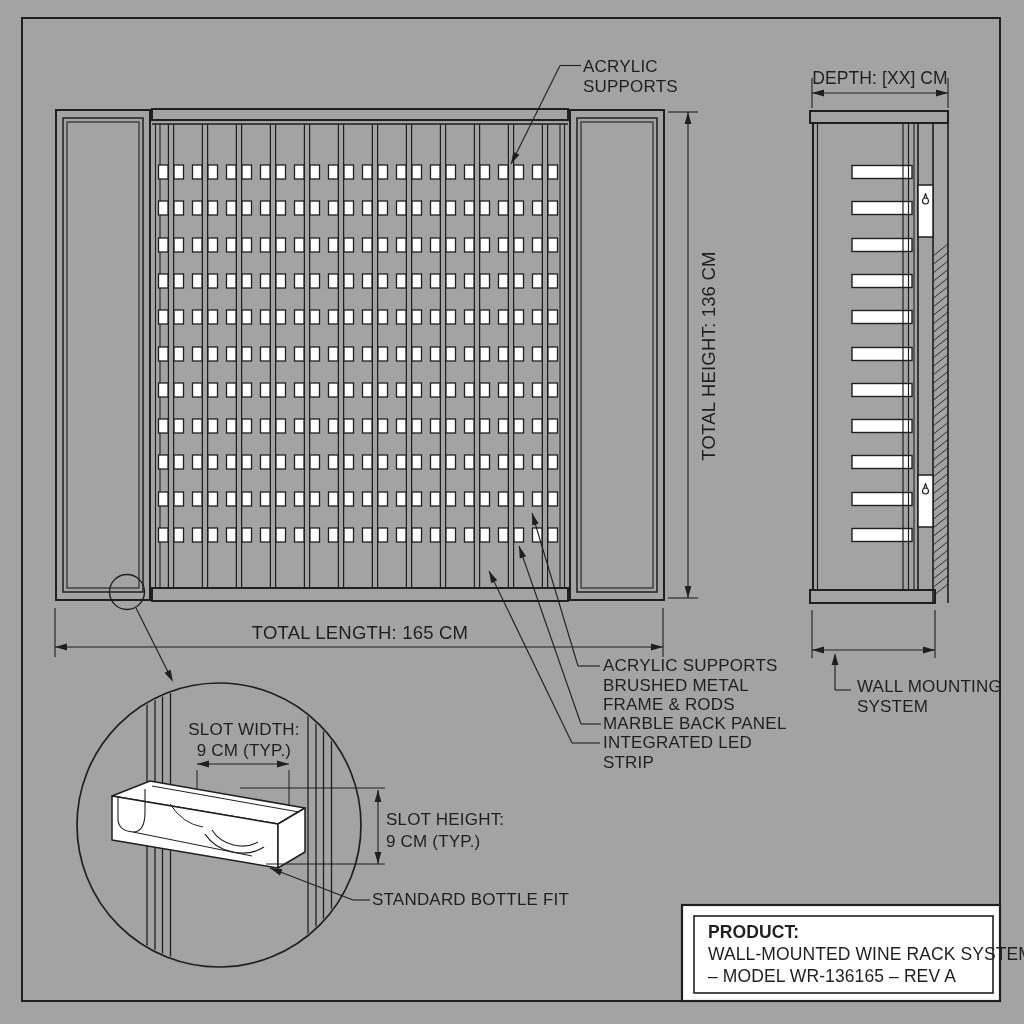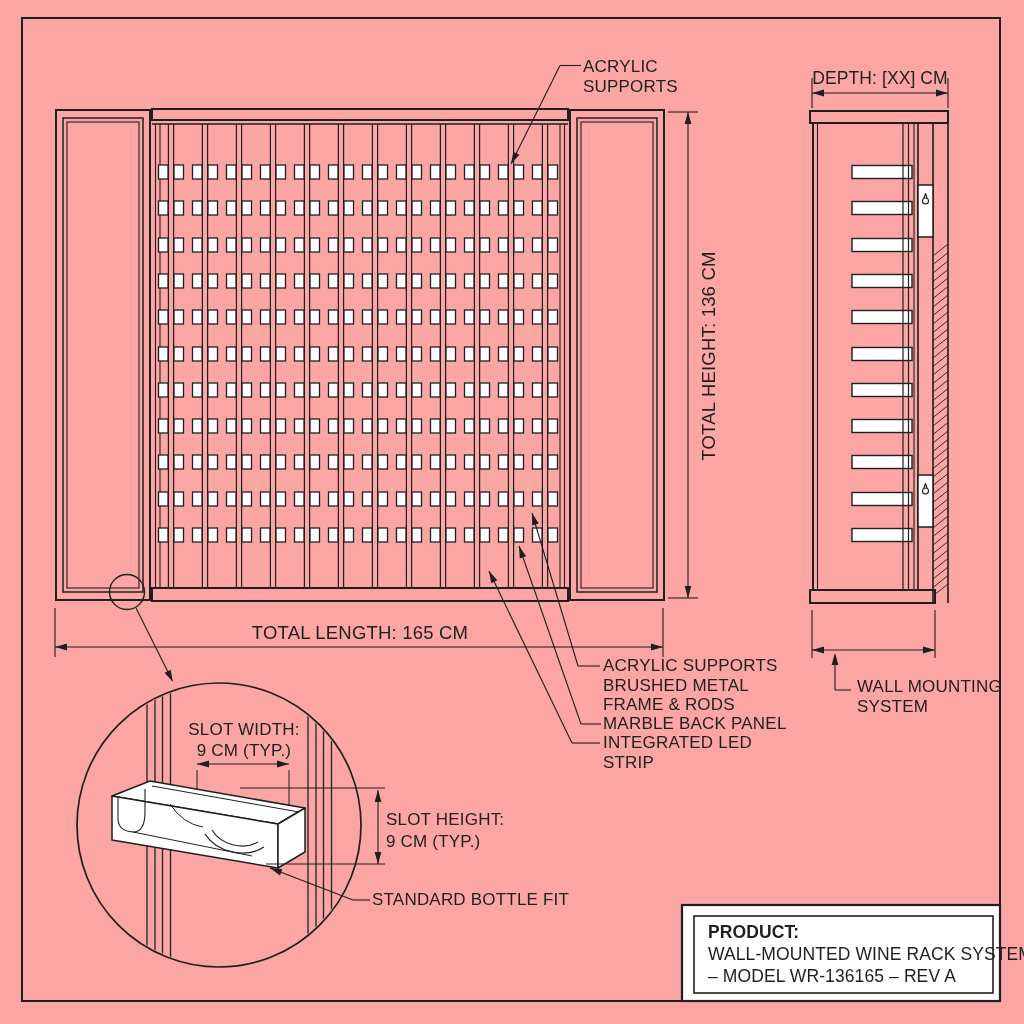--- a/index.html
+++ b/index.html
@@ -1,16 +1,16 @@
 <!DOCTYPE html>
 <html><head>
 <meta charset="utf-8">
 <style>
   html,body{margin:0;padding:0;background:#ffffff;}
-  .stage{position:relative;width:1024px;height:1024px;background:#fca5a5;overflow:hidden;}
+  .stage{position:relative;width:1024px;height:1024px;background:#a3a3a3;overflow:hidden;}
   svg{position:absolute;left:0;top:0;}
   text{fill:#1f1f1f;font-family:"Liberation Sans","DejaVu Sans",sans-serif;}
   .t17{font-size:17px;letter-spacing:.2px;}
   .t18{font-size:18.5px;letter-spacing:.2px;}
   .tb {font-size:17.5px;letter-spacing:.1px;}
   .tbb{font-size:17.5px;font-weight:bold;letter-spacing:.1px;}
   .mid{text-anchor:middle;}
 </style>
 </head>
 <body>

